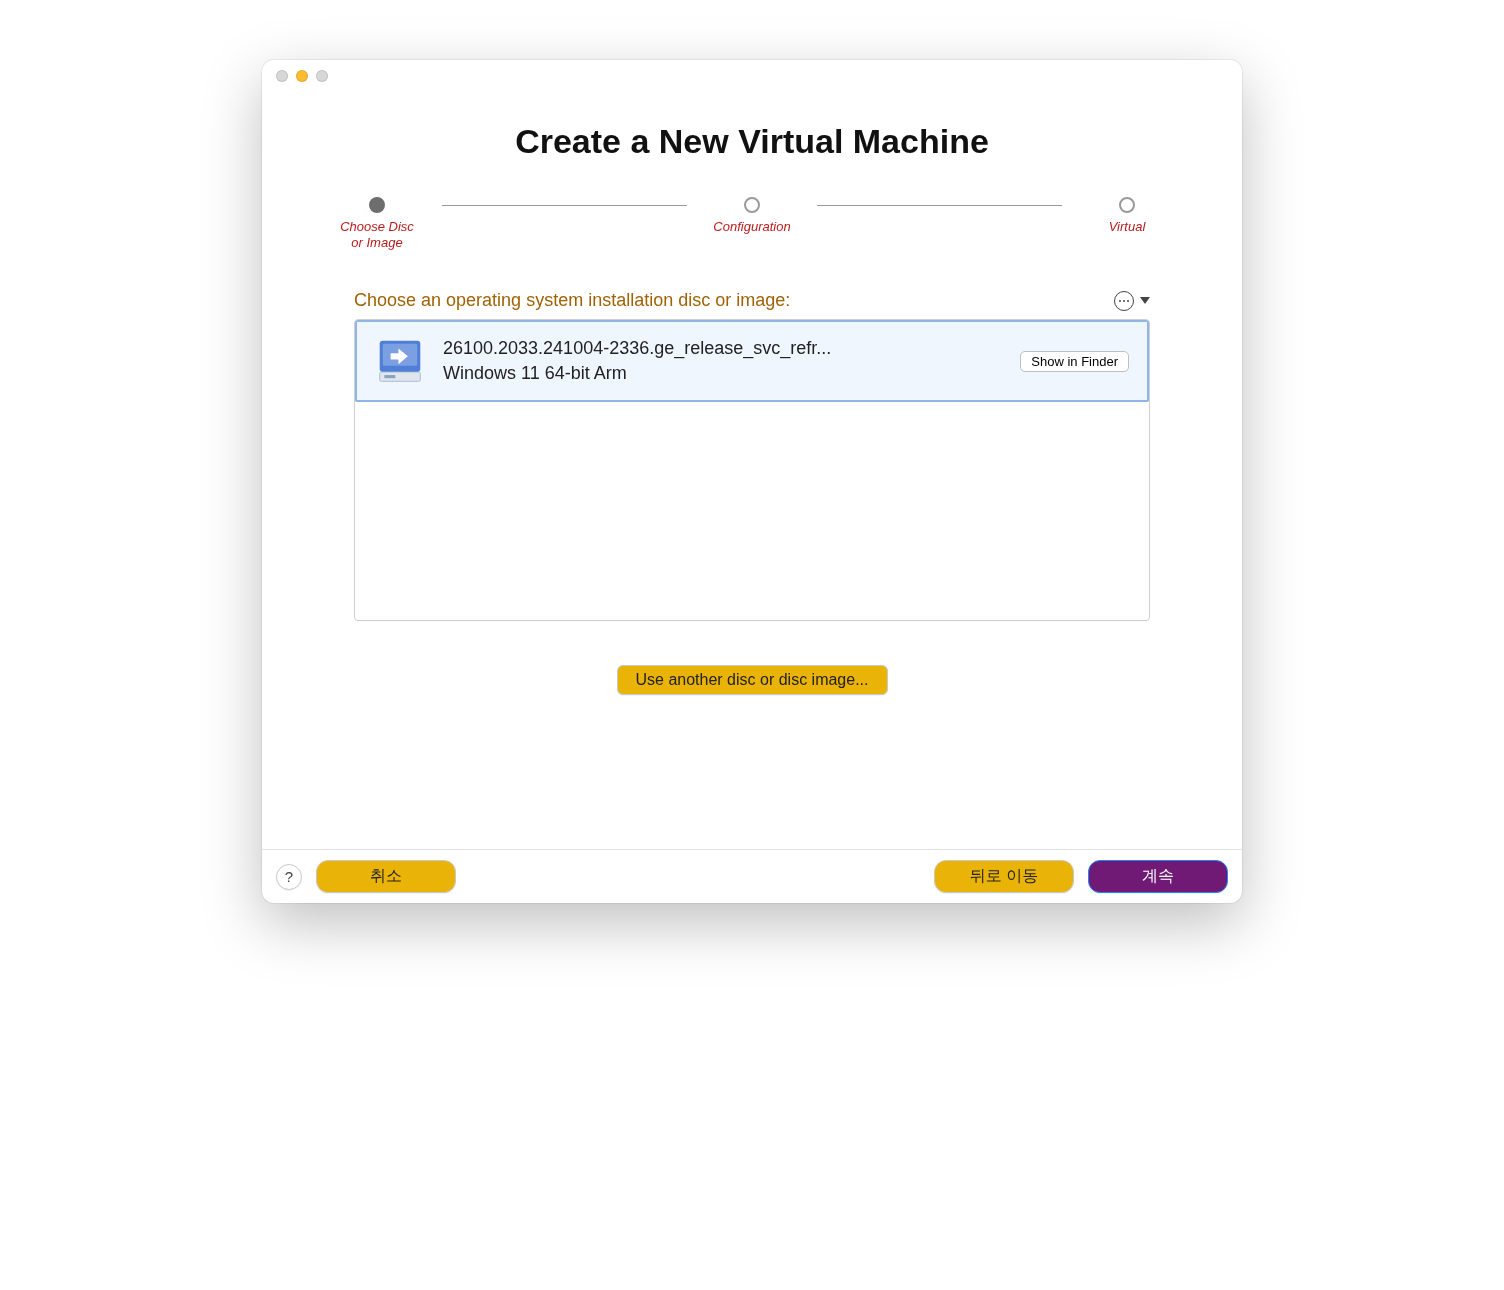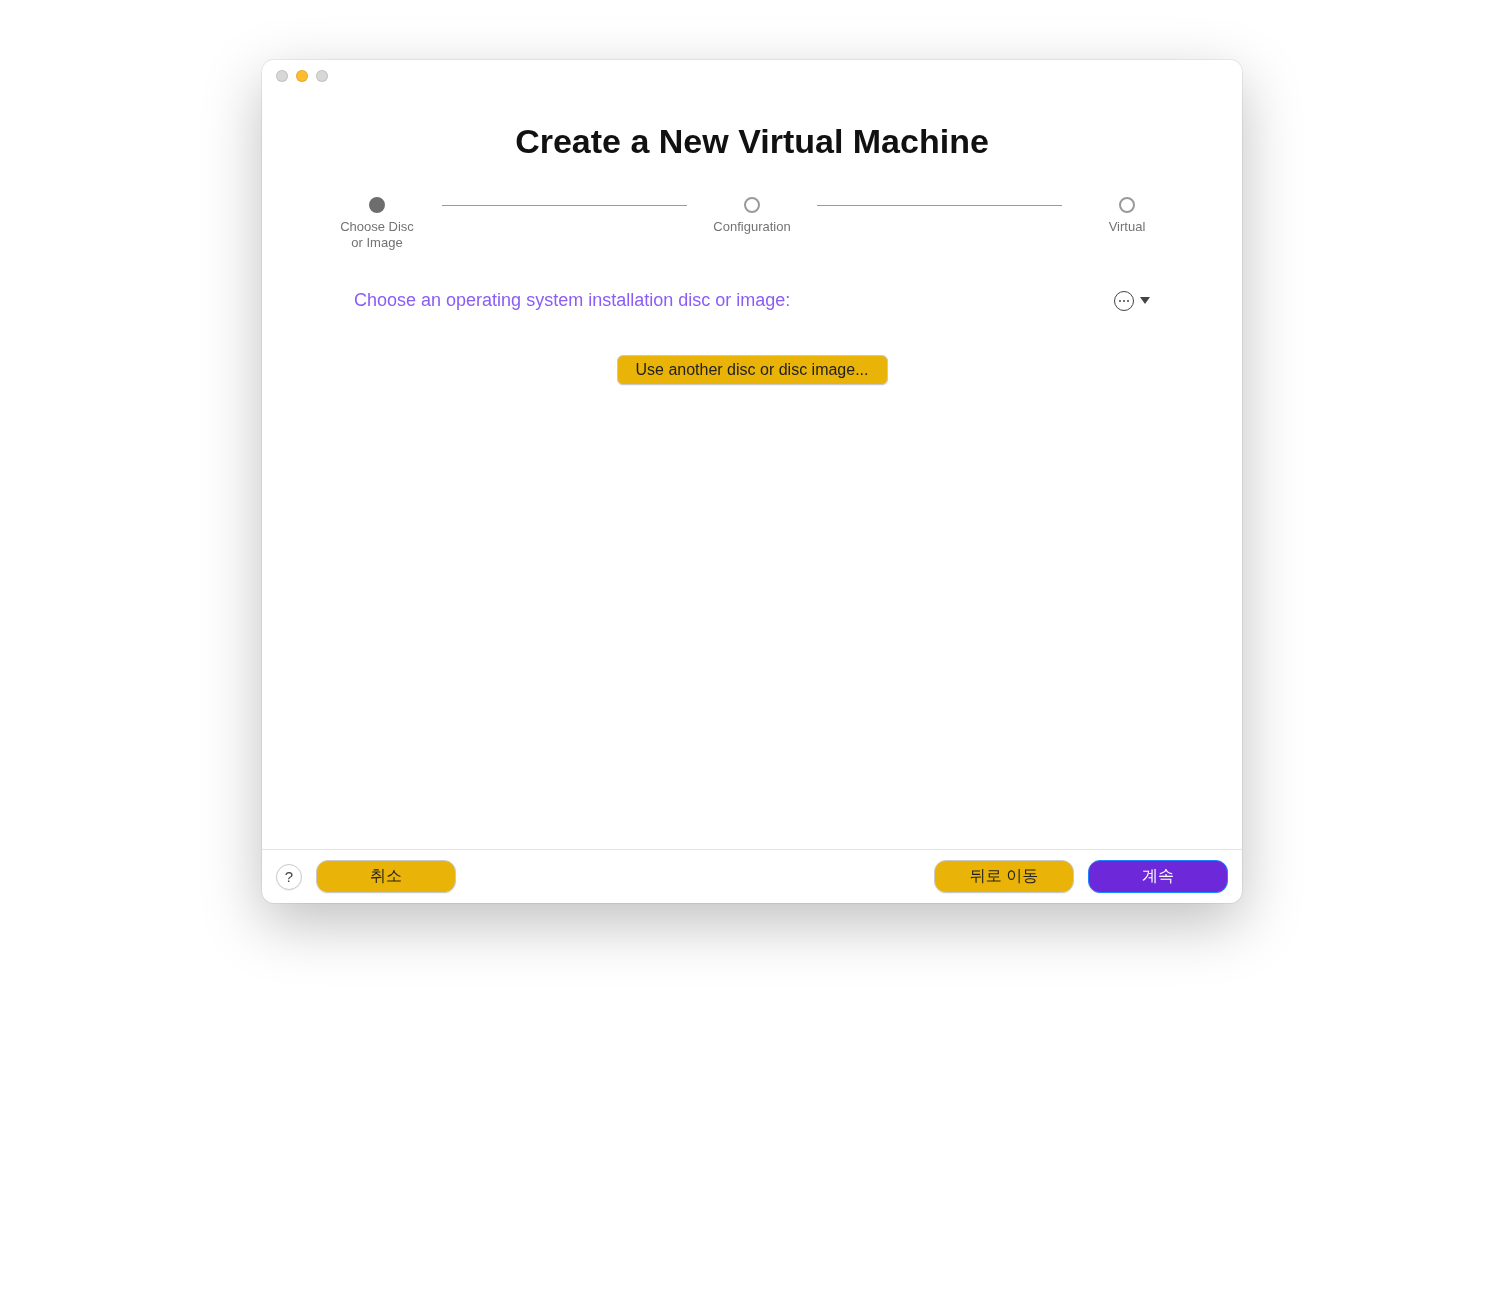--- a/index.html
+++ b/index.html
@@ -87,34 +87,35 @@
   .step-line {
     height: 1px;
     background: #9a9a9a;
     flex: 1;
     margin-top: 8px;
     width: 230px;
   }
   .step-label {
     font-size: 13px;
     text-align: center;
-    color: #737373;
+    color: #b91c1c;
     line-height: 1.2;
+    font-style: italic;
   }
 
   .section-header {
     display: flex;
     align-items: center;
     justify-content: space-between;
     margin-top: 40px;
     padding: 0 42px;
   }
   .section-header-title {
     font-size: 18px;
-    color: #8b5cf6;
+    color: #a16207;
   }
   .section-header-actions {
     display: flex;
     align-items: center;
     gap: 6px;
   }
   .round-icon {
     width: 20px; height: 20px;
     border: 1.5px solid #444;
     border-radius: 50%;
@@ -210,21 +211,21 @@
     align-items: center;
     justify-content: center;
     font-size: 15px;
     color: #444;
     cursor: pointer;
     box-shadow: 0 1px 1px rgba(0,0,0,0.05);
   }
   .footer-spacer { flex: 1; }
   .footer .std-btn { min-width: 140px; text-align: center; border-radius: 12px; }
   .primary-btn {
-    background: #6d28d9;
+    background: #701a75;
     border-color: #1e85ff;
     color: #fff;
   }
 </style>
 </head>
 <body>
 
 <div class="window">
 
   <div class="titlebar">
@@ -262,20 +263,36 @@
           <span class="dots">
               <span></span>
               <span></span>
               <span></span>
             </span>
         </span>
         <span class="chevron-down"></span>
       </div>
     </div>
 
+    <div class="list">
+      <div class="list-item">
+        <svg class="disk-icon" viewBox="0 0 64 64">
+          <rect x="6" y="6" width="52" height="40" rx="4" fill="#4f7fd6"></rect>
+          <rect x="10" y="10" width="44" height="28" rx="2" fill="#ffffff" opacity="0.25"></rect>
+          <path d="M20 22 h10 v-6 l12 10 -12 10 v-6 h-10 z" fill="#ffffff"></path>
+          <rect x="6" y="46" width="52" height="12" rx="2" fill="#dfe6ee" stroke="#9bb0c9" stroke-width="1"></rect>
+          <rect x="12" y="50" width="14" height="4" fill="#8aa2c0"></rect>
+        </svg>
+        <div class="item-text">
+          <div class="item-title">26100.2033.241004-2336.ge_release_svc_refr...</div>
+          <div class="item-sub">Windows 11 64-bit Arm</div>
+        </div>
+        <button class="finder-btn">Show in Finder</button>
+      </div>
+    </div>
 
     <div class="use-another-row">
       <button class="std-btn">Use another disc or disc image...</button>
     </div>
 
   </div>
 
   <div class="footer">
     <div class="help-btn">?</div>
     <button class="std-btn">취소</button>

